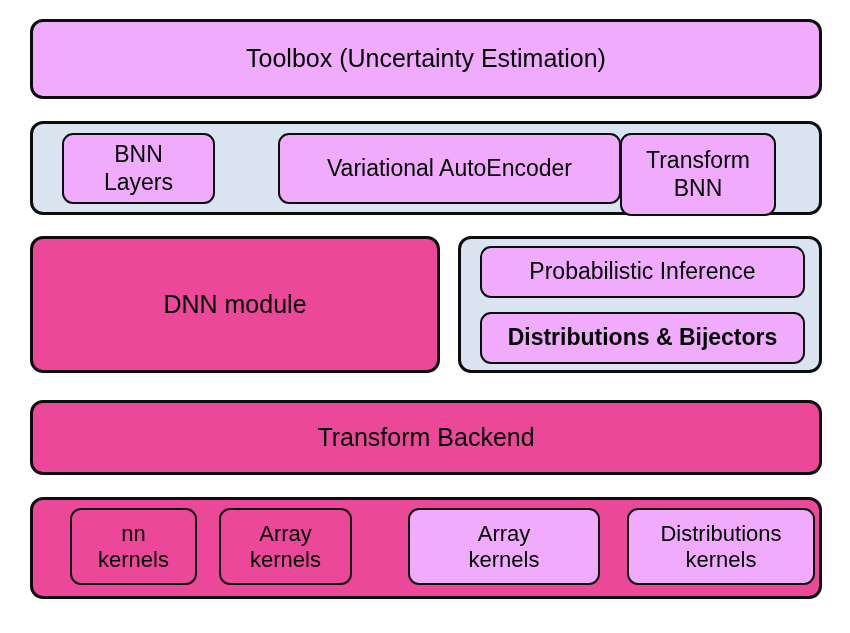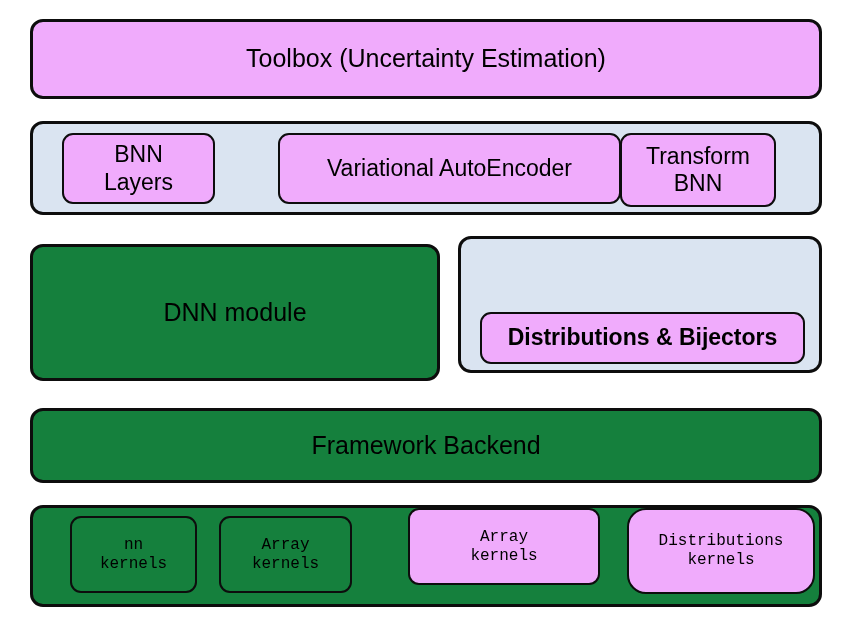--- a/index.html
+++ b/index.html
@@ -37,59 +37,60 @@
     border-width: 3px;
     border-radius: 13px;
   }
   
   .component {
     border-width: 2px;
     border-radius: 11px;
   }
   .fill-blue-light { background: #f0abfc; }
   .fill-blue-mid   { background: #dae4f1; }
-  .fill-yellow     { background: #15803d; margin-top: 8px; }
+  .fill-yellow     { background: #ec4899; }
 
   .t-big   { font-size: 25px; }
   .t-mid   { font-size: 23px; }
-  .t-small { font-size: 16px; font-family: Liberation Mono, monospace; }
+  .t-small { font-size: 22px; }
 </style>
 </head>
 <body>
 
 <div id="diagram">
 
   <div class="box layer fill-blue-light t-big" style="left:30px; top:19px; width:792px; height:80px;">Toolbox (Uncertainty Estimation)</div>
 
   <div class="box layer fill-blue-mid" style="left:30px; top:121px; width:792px; height:94px;"></div>
 
   <div class="box component fill-blue-light t-mid" style="left:62px; top:133px; width:153px; height:71px;">BNN
 Layers</div>
 
   <div class="box component fill-blue-light t-mid" style="left:245px; top:133px; width:343px; height:71px;margin-left:33px;">Variational AutoEncoder</div>
 
-  <div class="box component fill-blue-light t-mid" style="left:620px; top:133px; width:156px; height:74px;">Transform
+  <div class="box component fill-blue-light t-mid" style="left:620px; top:133px; width:156px; height:83px;">Transform
 BNN</div>
 
   <div class="box layer fill-yellow t-big" style="left:30px; top:236px; width:410px; height:137px;">DNN module</div>
 
   <div class="box layer fill-blue-mid" style="left:458px; top:236px; width:364px; height:137px;"></div>
 
+  <div class="box component fill-blue-light t-mid" style="left:480px; top:246px; width:325px; height:52px;">Probabilistic Inference</div>
 
   <div class="box component fill-blue-light t-mid" style="left:480px; top:312px; width:325px; height:52px;font-weight:bold;">Distributions &amp; Bijectors</div>
 
-  <div class="box layer fill-yellow t-big" style="left:30px; top:400px; width:792px; height:75px;">Framework Backend</div>
+  <div class="box layer fill-yellow t-big" style="left:30px; top:400px; width:792px; height:75px;">Transform Backend</div>
 
   <div class="box layer fill-yellow" style="left:30px; top:497px; width:792px; height:102px;"></div>
 
   <div class="box component fill-yellow t-small" style="left:70px; top:508px; width:127px; height:77px;">nn
 kernels</div>
 
   <div class="box component fill-yellow t-small" style="left:219px; top:508px; width:133px; height:77px;">Array
 kernels</div>
 
   <div class="box component fill-blue-light t-small" style="left:408px; top:508px; width:192px; height:77px;">Array
 kernels</div>
 
-  <div class="box component fill-blue-light t-small" style="left:627px; top:508px; width:188px; height:86px;border-radius:19px;">Distributions
+  <div class="box component fill-blue-light t-small" style="left:627px; top:508px; width:188px; height:77px;">Distributions
 kernels</div>
 
 </div>
 
 </body></html>

